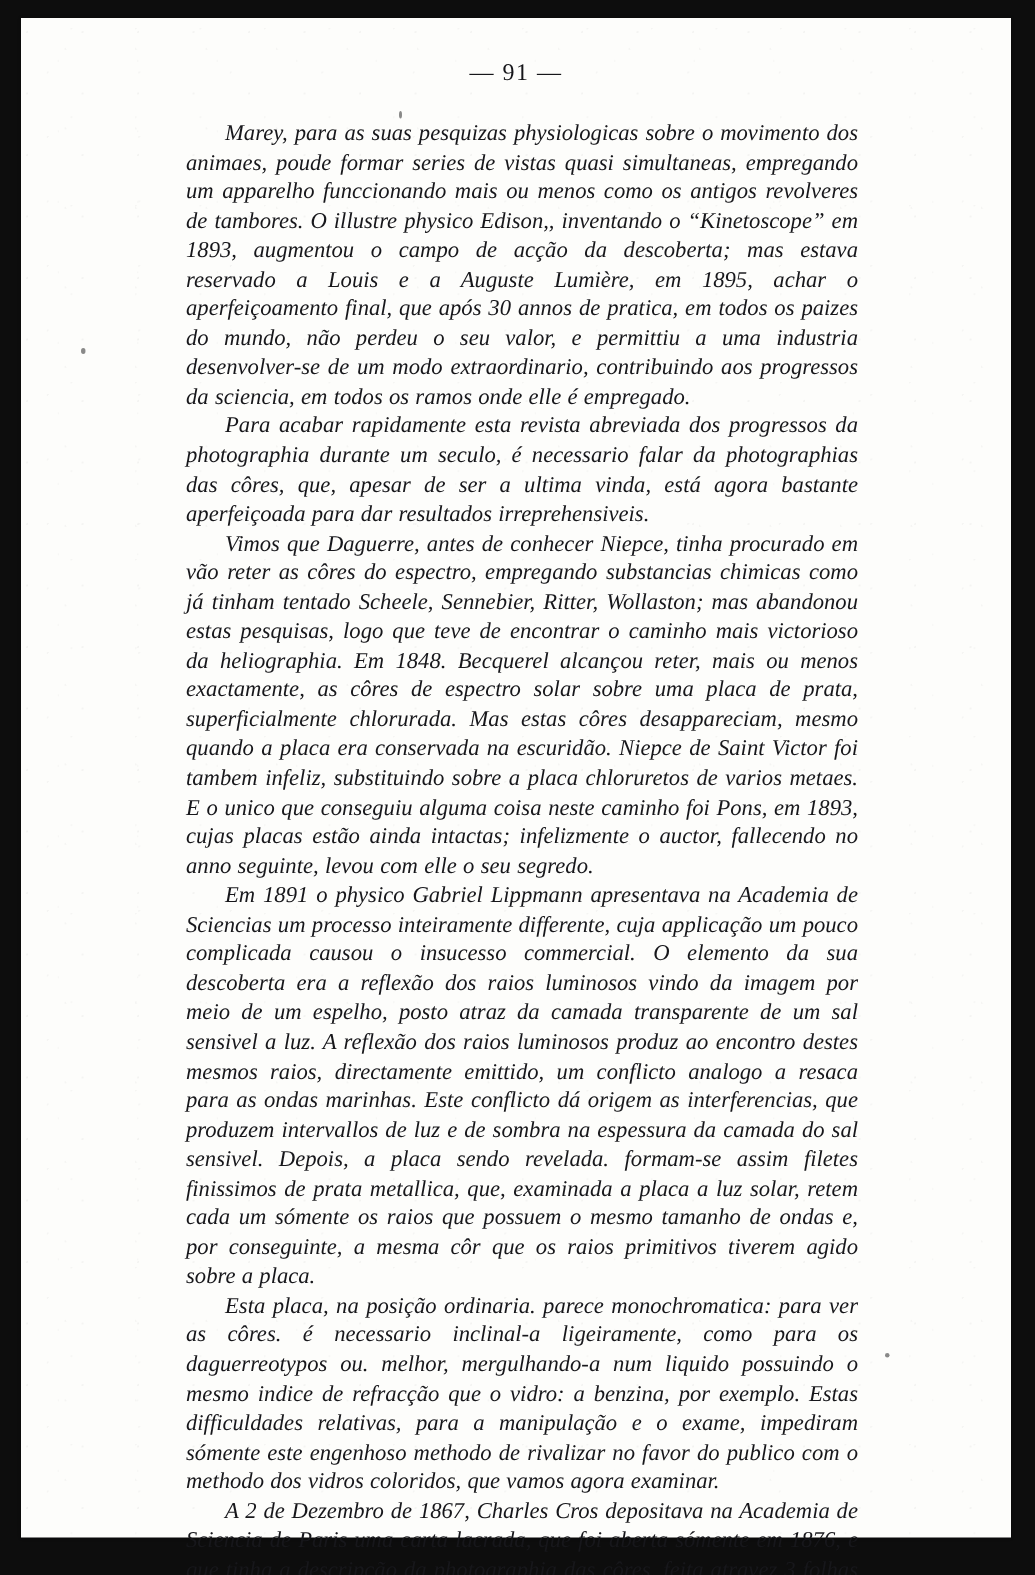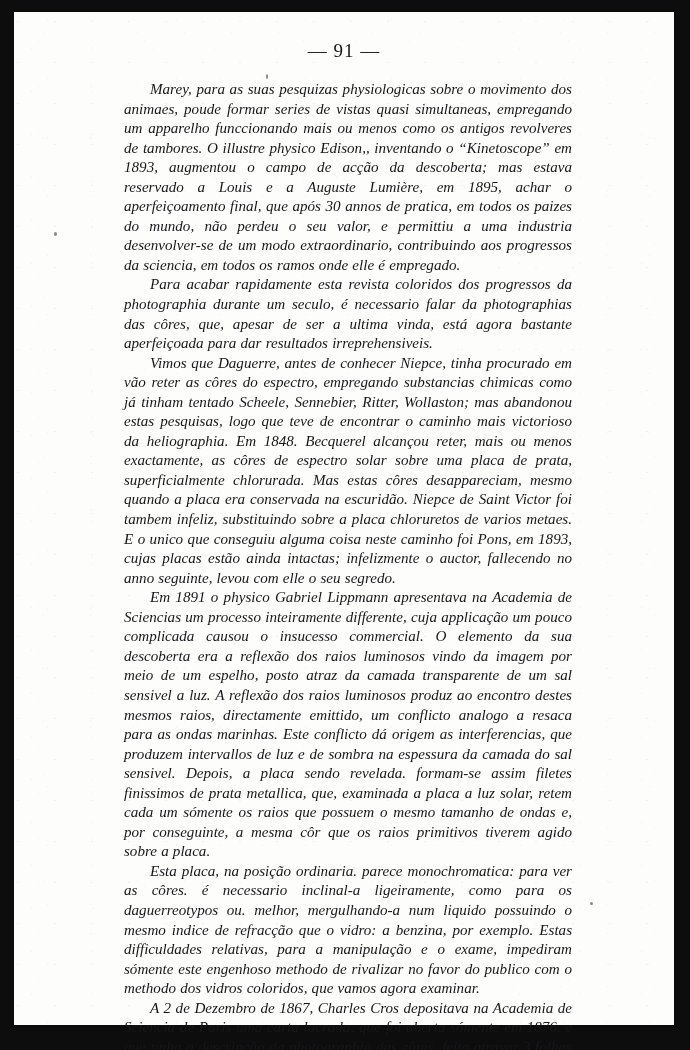--- a/index.html
+++ b/index.html
@@ -51,21 +51,21 @@
     pointer-events: none;
   }
 
   
   #page-folio {
     position: absolute;
     left: 0;
     top: 28px;
     width: 660px;
     text-align: center;
-    font-size: 19px;
+    font-size: 16px;
     letter-spacing: 1px;
     color: #16161a;
   }
 
   
   #body-column {
     position: absolute;
     left: 110px;
     top: 68px;
     width: 448px;
@@ -102,21 +102,21 @@
     <div id="paper-grain"></div>
 
     <div class="ink-speck" style="left:40px;  top:220px; width:3px;  height:4px;"></div>
     <div class="ink-speck" style="left:576px; top:890px; width:3px;  height:3px;"></div>
     <div class="ink-speck" style="left:252px; top:62px;  width:2px;  height:5px;"></div>
 
     <div id="page-folio">— 91 —</div>
 
     <div id="body-column">
       <p class="para">Marey, para as suas pesquizas physiologicas sobre o movimento dos animaes, poude formar series de vistas quasi simultaneas, empregando um apparelho funccionando mais ou menos como os antigos revolveres de tambores. O illustre physico Edison,, inventando o “Kinetoscope” em 1893, augmentou o campo de acção da descoberta; mas estava reservado a Louis e a Auguste Lumière, em 1895, achar o aperfeiçoamento final, que após 30 annos de pratica, em todos os paizes do mundo, não perdeu o seu valor, e permittiu a uma industria desenvolver-se de um modo extraordinario, contribuindo aos progressos da sciencia, em todos os ramos onde elle é empregado.</p>
-      <p class="para">Para acabar rapidamente esta revista coloridos dos progressos da photographia durante um seculo, é necessario falar da photographias das côres, que, apesar de ser a ultima vinda, está agora bastante aperfeiçoada para dar resultados irreprehensiveis.</p>
+      <p class="para">Para acabar rapidamente esta revista abreviada dos progressos da photographia durante um seculo, é necessario falar da photographias das côres, que, apesar de ser a ultima vinda, está agora bastante aperfeiçoada para dar resultados irreprehensiveis.</p>
       <p class="para">Vimos que Daguerre, antes de conhecer Niepce, tinha procurado em vão reter as côres do espectro, empregando substancias chimicas como já tinham tentado Scheele, Sennebier, Ritter, Wollaston; mas abandonou estas pesquisas, logo que teve de encontrar o caminho mais victorioso da heliographia. Em 1848. Becquerel alcançou reter, mais ou menos exactamente, as côres de espectro solar sobre uma placa de prata, superficialmente chlorurada. Mas estas côres desappareciam, mesmo quando a placa era conservada na escuridão. Niepce de Saint Victor foi tambem infeliz, substituindo sobre a placa chloruretos de varios metaes. E o unico que conseguiu alguma coisa neste caminho foi Pons, em 1893, cujas placas estão ainda intactas; infelizmente o auctor, fallecendo no anno seguinte, levou com elle o seu segredo.</p>
       <p class="para">Em 1891 o physico Gabriel Lippmann apresentava na Academia de Sciencias um processo inteiramente differente, cuja applicação um pouco complicada causou o insucesso commercial. O elemento da sua descoberta era a reflexão dos raios luminosos vindo da imagem por meio de um espelho, posto atraz da camada transparente de um sal sensivel a luz. A reflexão dos raios luminosos produz ao encontro destes mesmos raios, directamente emittido, um conflicto analogo a resaca para as ondas marinhas. Este conflicto dá origem as interferencias, que produzem intervallos de luz e de sombra na espessura da camada do sal sensivel. Depois, a placa sendo revelada. formam-se assim filetes finissimos de prata metallica, que, examinada a placa a luz solar, retem cada um sómente os raios que possuem o mesmo tamanho de ondas e, por conseguinte, a mesma côr que os raios primitivos tiverem agido sobre a placa.</p>
       <p class="para">Esta placa, na posição ordinaria. parece monochromatica: para ver as côres. é necessario inclinal-a ligeiramente, como para os daguerreotypos ou. melhor, mergulhando-a num liquido possuindo o mesmo indice de refracção que o vidro: a benzina, por exemplo. Estas difficuldades relativas, para a manipulação e o exame, impediram sómente este engenhoso methodo de rivalizar no favor do publico com o methodo dos vidros coloridos, que vamos agora examinar.</p>
       <p class="para">A 2 de Dezembro de 1867, Charles Cros depositava na Academia de Sciencia de Paris uma carta lacrada, que foi aberta sómente em 1876, e que tinha a descripção da photographia das côres, feita atravez 3 folhas de vidro, successivamente amarellas,</p>
     </div>
 
   </div>
 </div>
 
 </body></html>

